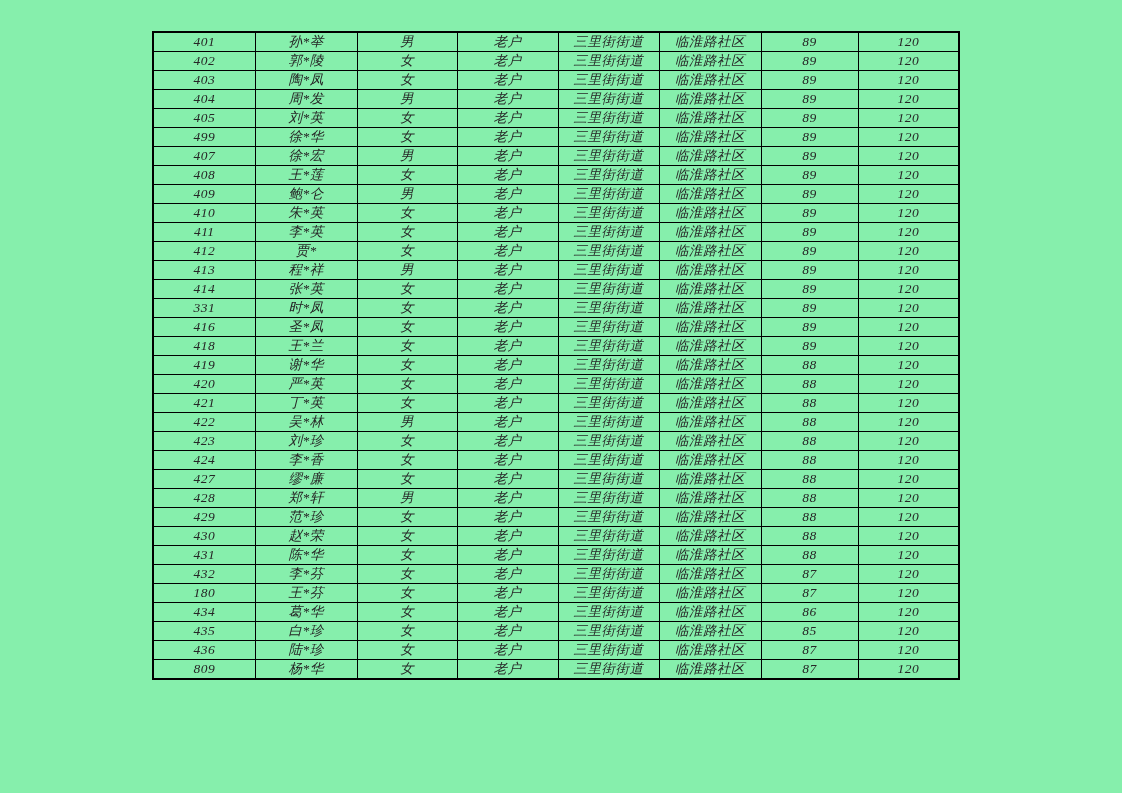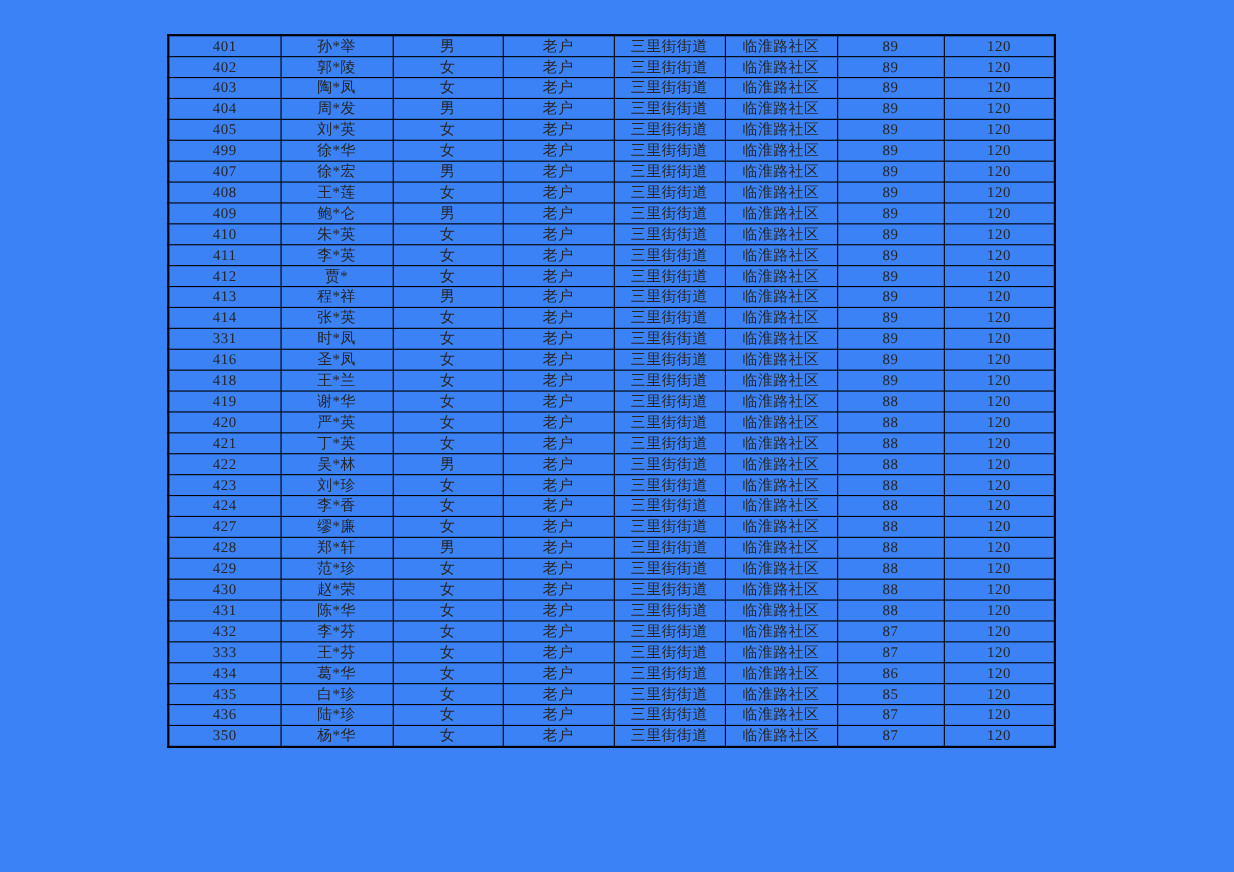--- a/index.html
+++ b/index.html
@@ -4,23 +4,24 @@
 <style>
   html, body {
     margin: 0;
     padding: 0;
     background: #ffffff;
   }
   .page {
     position: relative;
     width: 1122px;
     height: 793px;
-    background: #3b82f6;
+    background: #86efac;
     overflow: hidden;
     font-family: "Liberation Serif", "DejaVu Serif", serif;
+    font-style: italic;
   }
   table.roster {
     position: absolute;
     left: 152px;
     top: 31px;
     width: 806px;
     border-collapse: collapse;
     table-layout: fixed;
     border: 2.5px solid #000000;
   }
@@ -338,21 +339,21 @@
           <td>432</td>
           <td>李*芬</td>
           <td>女</td>
           <td>老户</td>
           <td>三里街街道</td>
           <td>临淮路社区</td>
           <td>87</td>
           <td>120</td>
         </tr>
         <tr>
-          <td>333</td>
+          <td>180</td>
           <td>王*芬</td>
           <td>女</td>
           <td>老户</td>
           <td>三里街街道</td>
           <td>临淮路社区</td>
           <td>87</td>
           <td>120</td>
         </tr>
         <tr>
           <td>434</td>
@@ -378,21 +379,21 @@
           <td>436</td>
           <td>陆*珍</td>
           <td>女</td>
           <td>老户</td>
           <td>三里街街道</td>
           <td>临淮路社区</td>
           <td>87</td>
           <td>120</td>
         </tr>
         <tr>
-          <td>350</td>
+          <td>809</td>
           <td>杨*华</td>
           <td>女</td>
           <td>老户</td>
           <td>三里街街道</td>
           <td>临淮路社区</td>
           <td>87</td>
           <td>120</td>
         </tr>
       </tbody>
   </table>

